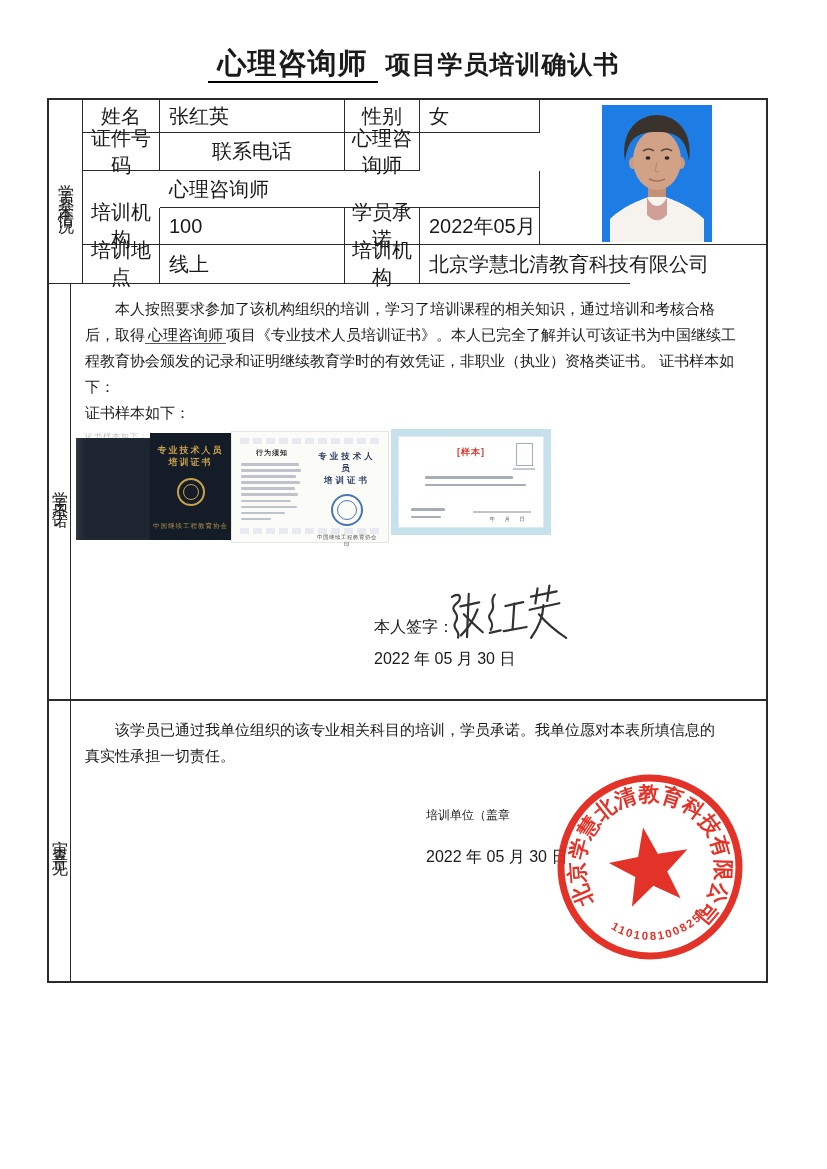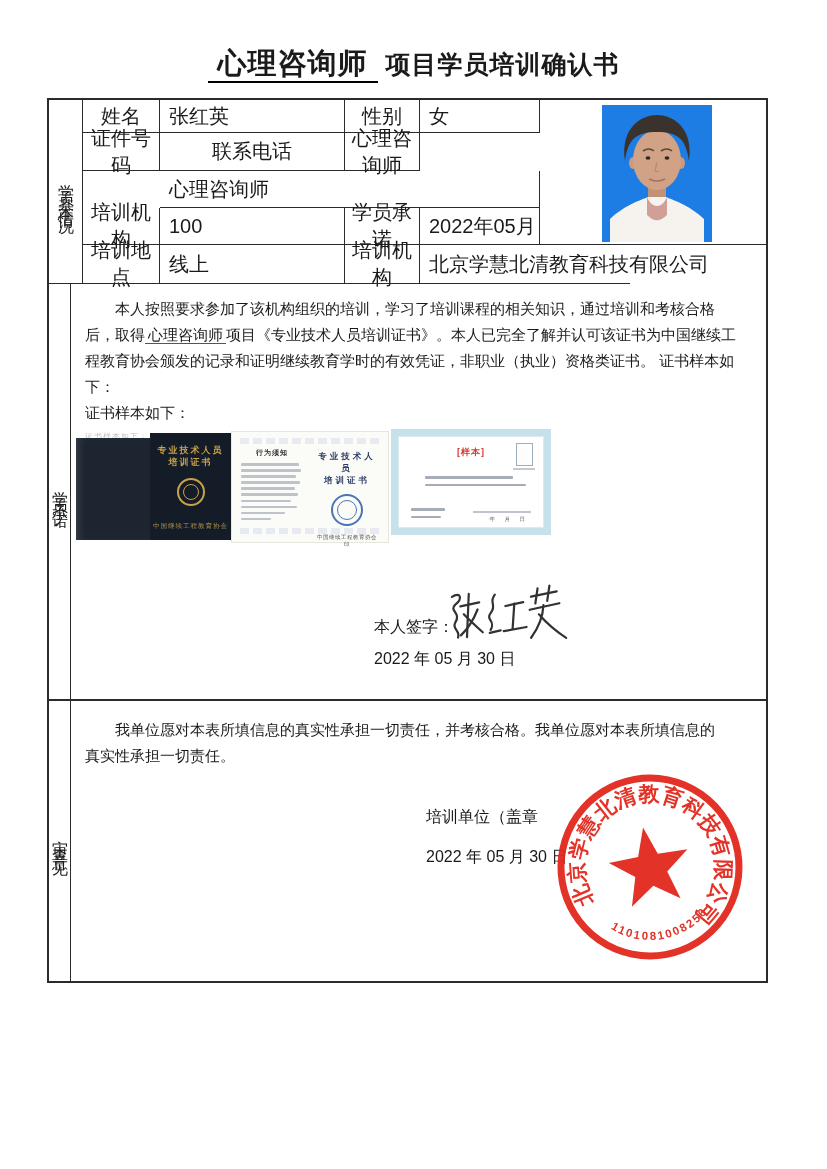--- a/index.html
+++ b/index.html
@@ -78,21 +78,21 @@
   .c4br { position:absolute; right:12px; bottom:14px; width:58px; height:2.5px; background:#8a93a6; opacity:.55; }
   .c4date { position:absolute; right:16px; bottom:4px; font-size:5.5px; color:#666; letter-spacing:2px; }
 
   
   .sig-label { position:absolute; left:303px; top:333px; font-size:16px; }
   .sig-date  { position:absolute; left:303px; top:365px; font-size:16px; }
   .sig-svg { position:absolute; left:368px; top:298px; transform:rotate(-3deg); }
 
   
   .review-wrap { position:absolute; left:14px; top:16px; width:636px; font-size:15px; line-height:26px; text-indent:2em; }
-  .unit-label { position:absolute; left:355px; top:106px; font-size:16px; }
+  .unit-label { position:absolute; left:355px; top:106px; font-size:12px; }
   .unit-date  { position:absolute; left:355px; top:146px; font-size:16px; }
   .seal { position:absolute; left:479px; top:66px; width:200px; height:200px; transform:rotate(-10deg); opacity:.94; }
 </style>
 </head>
 <body>
 
 <div class="page">
 
   <div class="title">
     <span class="course">心理咨询师</span><span class="rest">项目学员培训确认书</span>
@@ -234,21 +234,21 @@
           </g>
         </svg>
         <div class="sig-label">本人签字：</div>
         <div class="sig-date">2022 年 05 月 30 日</div>
       </div>
     </div>
 
     <div class="secC">
       <div class="vlabel">审查意见</div>
       <div class="sec-content">
-        <div class="review-wrap">我单位愿对本表所填信息的真实性承担一切责任，并考核合格。我单位愿对本表所填信息的真实性承担一切责任。</div>
+        <div class="review-wrap">该学员已通过我单位组织的该专业相关科目的培训，学员承诺。我单位愿对本表所填信息的真实性承担一切责任。</div>
         <div class="unit-label">培训单位（盖章</div>
         <div class="unit-date">2022 年 05 月 30 日</div>
 
         <svg class="seal" viewBox="0 0 200 200">
           <circle cx="100" cy="100" r="89" fill="none" stroke-width="7" stroke="#e2261a"></circle>
           <polygon points="0,-42 10,-13.8 39.9,-13 16.2,5.3 24.7,34 0,17 -24.7,34 -16.2,5.3 -39.9,-13 -10,-13.8" transform="translate(100,102)" fill="#e2261a"></polygon>
           <g transform="rotate(-22 100 100)">
             <path id="sealTextPath" d="M 34,100 A 66,66 0 1 1 166,100 A 66,66 0 1 1 34,100" fill="none"></path>
             <text font-size="21" font-weight="bold" fill="#e2261a">
               <textPath href="#sealTextPath" startOffset="0" textLength="300" lengthAdjust="spacing">北京学慧北清教育科技有限公司</textPath>

